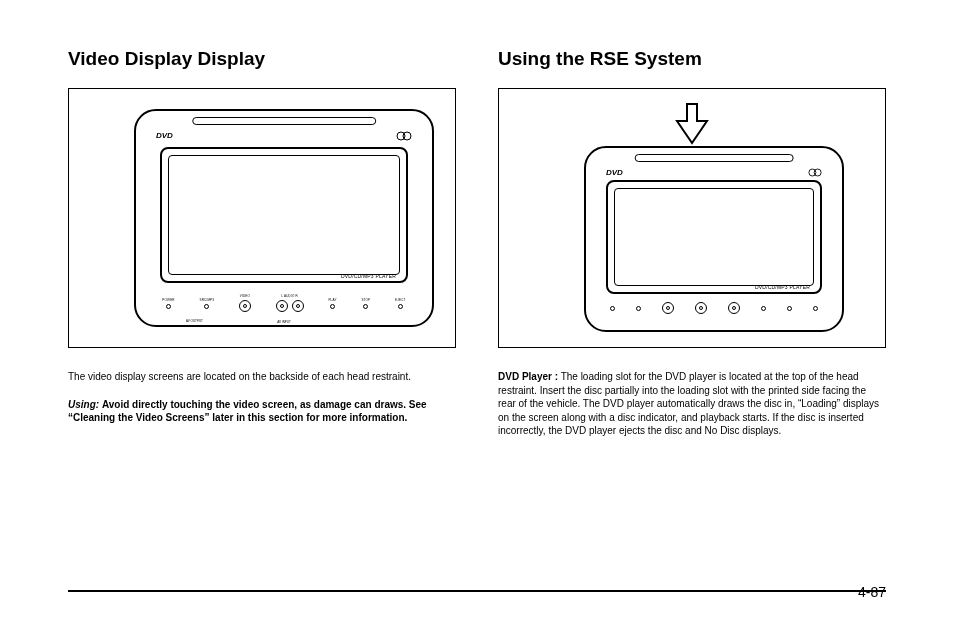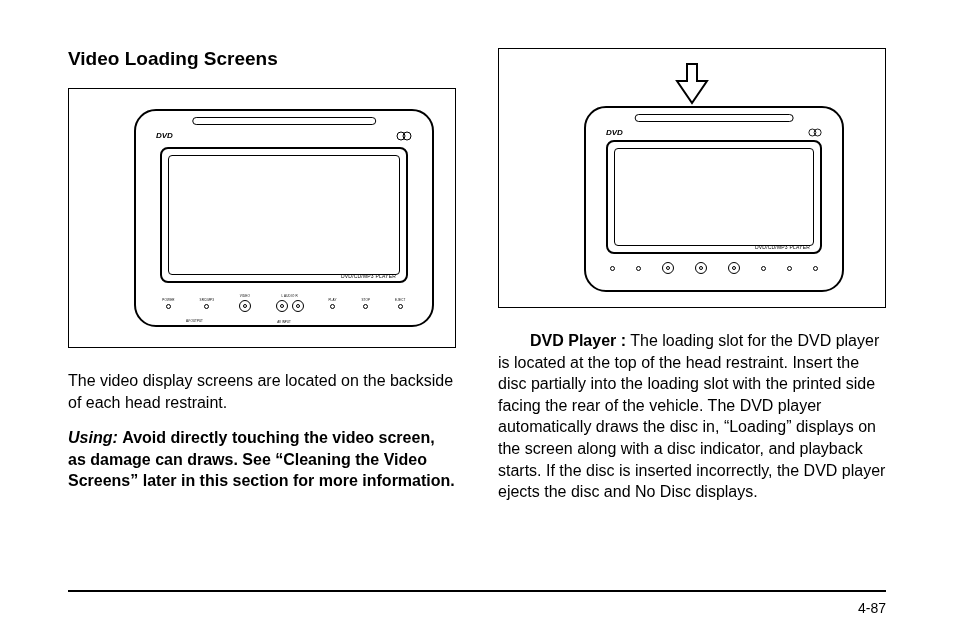--- a/index.html
+++ b/index.html
@@ -29,38 +29,38 @@
       border: 1px solid #000;
       height: 260px;
       display: flex;
       align-items: center;
       justify-content: center;
       margin-bottom: 22px;
       position: relative;
       padding-left: 44px;
     }
     .body-text {
-      font-size: 16px;
+      font-size: 10px;
       line-height: 1.35;
       margin-bottom: 14px;
     }
     .notice-label { font-weight: bold; font-style: italic; }
     .notice-body { font-weight: bold; }
-    .label-bold { font-weight: bold; margin-left: 32px; }
+    .label-bold { font-weight: bold; }
     .footer-line {
       position: absolute;
       left: 68px;
       right: 68px;
       bottom: 46px;
       border-top: 2px solid #000;
     }
     .page-num {
       position: absolute;
       right: 68px;
-      bottom: 22px;
+      bottom: 38px;
       font-size: 14px;
     }
 
     
     .device {
       width: 300px;
       height: 218px;
       border: 2px solid #000;
       border-radius: 22px;
       position: relative;
@@ -186,21 +186,21 @@
       left: 50%;
       transform: translateX(-50%);
     }
     .arrow-down svg { display: block; }
   </style>
 </head>
 <body>
 
 <div class="columns">
   <div class="col">
-    <h2>Video Loading Screens</h2>
+    <h2>Video Display Display</h2>
 
     <div class="figure-box">
       <div class="device">
         <div class="slot"></div>
         <div class="logo-dvd">DVD</div>
         <div class="logo-cd">
           <svg width="16" height="10" viewBox="0 0 16 10">
               <circle cx="5" cy="5" r="4" fill="none" stroke="#000" stroke-width="1"></circle>
               <circle cx="11" cy="5" r="4" fill="none" stroke="#000" stroke-width="1"></circle>
             </svg>
@@ -249,20 +249,21 @@
 
     <p class="body-text">The video display screens are located on the backside of each head restraint.</p>
     <p class="body-text">
       <span class="notice-label">Using:</span>
       <span> </span>
       <span class="notice-body">Avoid directly touching the video screen, as damage can draws. See “Cleaning the Video Screens” later in this section for more information.</span>
     </p>
   </div>
 
   <div class="col">
+    <h2>Using the RSE System</h2>
 
     <div class="figure-box">
       <div class="arrow-down">
         <svg width="34" height="42" viewBox="0 0 34 42">
           <path d="M12,1 L22,1 L22,18 L32,18 L17,40 L2,18 L12,18 Z" fill="#fff" stroke="#000" stroke-width="2"></path>
         </svg>
       </div>
       <div class="device small">
         <div class="slot"></div>
         <div class="logo-dvd">DVD</div>

